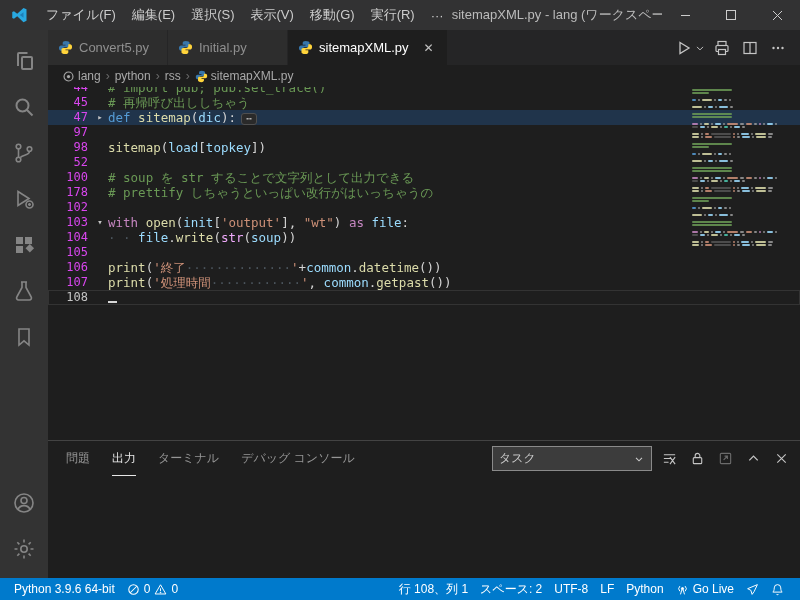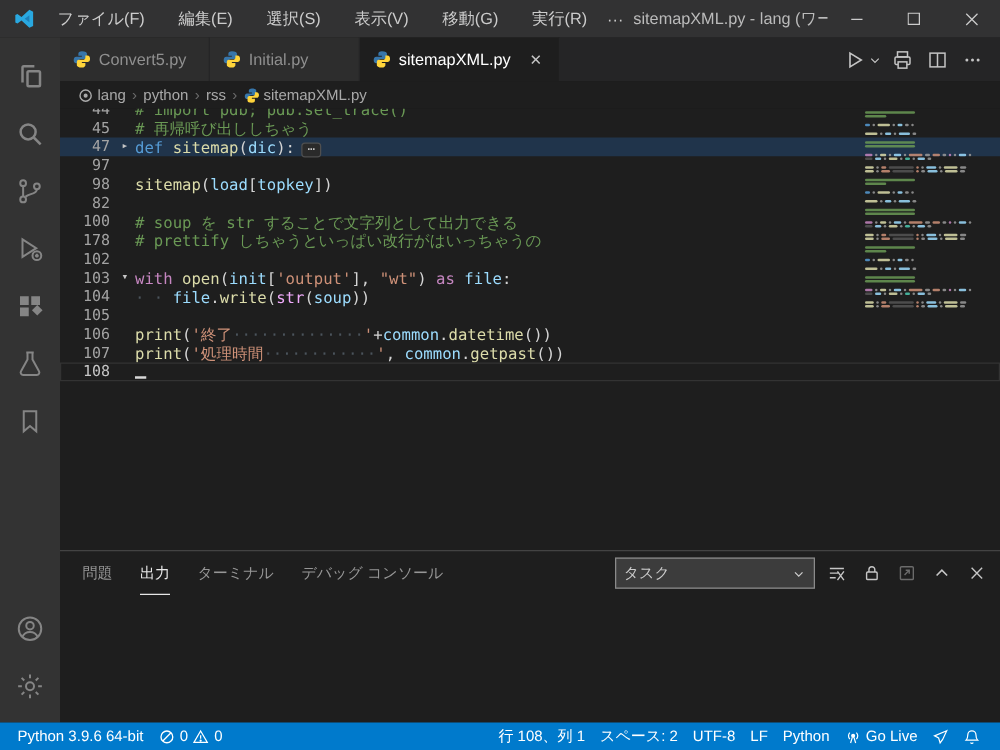--- a/index.html
+++ b/index.html
@@ -38,21 +38,21 @@
   
   .breadcrumb { height:22px; background:#1e1e1e; display:flex; align-items:center; font-size:12px; color:#a9a9a9; padding-left:14px; gap:3px; flex:0 0 22px; }
   .bc-sep { color:#6a6a6a; padding:0 2px; }
   .bc-item { cursor:default; }
   .bc-icon { width:13px; height:13px; display:inline-block; }
 
   
   .editor { flex:1; position:relative; overflow:hidden; background:#1e1e1e; }
   .code-lines { margin-top:-7px; font-family:"DejaVu Sans Mono", monospace; font-size:12.5px; }
   .line { display:flex; height:15px; line-height:15px; white-space:pre; }
-  .line .num { width:44px; text-align:right; color:#a3a3a3; padding-right:4px; flex:0 0 44px; font-size:12px; }
+  .line .num { width:44px; text-align:right; color:#d946ef; padding-right:4px; flex:0 0 44px; font-size:12px; }
   .line .foldcol { width:16px; flex:0 0 16px; text-align:center; color:#c5c5c5; font-size:9px; line-height:15px; }
   .line.hl { background:rgba(36,90,150,0.38); }
   .line.cur { outline:1px solid #333333; outline-offset:-1px; }
   .line.cur .num { color:#c6c6c6; }
   .cursor-caret { display:inline-block; width:9px; height:2px; background:#d7d7d7; margin-top:11px; }
   .tk-c{color:#6a9955} .tk-k{color:#c586c0} .tk-d{color:#569cd6} .tk-f{color:#dcdcaa}
   .tk-v{color:#9cdcfe} .tk-s{color:#ce9178} .tk-p{color:#d4d4d4} .tk-w{color:#4b545c}
   .tk-t{color:#f0abfc}
   .tk-x{color:#c5c5c5; border:1px solid #4f4f4f; border-radius:3px; padding:0 4px; margin-left:5px; font-size:10px; line-height:11px; background:#2a2a2a; align-self:center; height:12px; display:inline-flex; align-items:center;}
 
@@ -82,21 +82,21 @@
 </head>
 <body>
 
 <div id="window">
 
   <div class="titlebar">
     <svg class="vscode-logo" viewBox="0 0 24 24">
       <path d="M18 2.5l-8.4 7.7-4.3-3.3-2.3 1.2v7.8l2.3 1.2 4.3-3.3 8.4 7.7 4-1.9V4.4z" fill="#29a8e0"></path>
       <path d="M18 8.2L13 12l5 3.8z" fill="#1e7fb8"></path>
     </svg>
-    <div class="menus" style="display:flex;gap:11px;">
+    <div class="menus" style="display:flex;">
         <span class="menu-item">ファイル(F)</span>
         <span class="menu-item">編集(E)</span>
         <span class="menu-item">選択(S)</span>
         <span class="menu-item">表示(V)</span>
         <span class="menu-item">移動(G)</span>
         <span class="menu-item">実行(R)</span>
       </div>
     <span class="menu-overflow">···</span>
     <div class="win-title">sitemapXML.py - lang (ワークスペース) - Vis...</div>
     <div class="win-controls">
@@ -261,21 +261,21 @@
           <span class="bc-item">sitemapXML.py</span>
         </div>
 
       <div class="editor">
         <div class="code-lines">
             <div class="line"><span class="num">44</span><span class="foldcol"></span><span class="code"><span class="tk-c"># import pdb; pdb.set_trace()</span></span></div>
             <div class="line"><span class="num">45</span><span class="foldcol"></span><span class="code"><span class="tk-c"># 再帰呼び出ししちゃう</span></span></div>
             <div class="line hl"><span class="num">47</span><span class="foldcol">▸</span><span class="code"><span class="tk-d">def</span><span class="tk-p"> </span><span class="tk-f">sitemap</span><span class="tk-p">(</span><span class="tk-v">dic</span><span class="tk-p">):</span><span class="tk-x">⋯</span></span></div>
             <div class="line"><span class="num">97</span><span class="foldcol"></span><span class="code"></span></div>
             <div class="line"><span class="num">98</span><span class="foldcol"></span><span class="code"><span class="tk-f">sitemap</span><span class="tk-p">(</span><span class="tk-v">load</span><span class="tk-p">[</span><span class="tk-v">topkey</span><span class="tk-p">])</span></span></div>
-            <div class="line"><span class="num">82</span><span class="foldcol"></span><span class="code"></span></div>
+            <div class="line"><span class="num">52</span><span class="foldcol"></span><span class="code"></span></div>
             <div class="line"><span class="num">100</span><span class="foldcol"></span><span class="code"><span class="tk-c"># soup を str することで文字列として出力できる</span></span></div>
             <div class="line"><span class="num">178</span><span class="foldcol"></span><span class="code"><span class="tk-c"># prettify しちゃうといっぱい改行がはいっちゃうの</span></span></div>
             <div class="line"><span class="num">102</span><span class="foldcol"></span><span class="code"></span></div>
             <div class="line"><span class="num">103</span><span class="foldcol">▾</span><span class="code"><span class="tk-k">with</span><span class="tk-p"> </span><span class="tk-f">open</span><span class="tk-p">(</span><span class="tk-v">init</span><span class="tk-p">[</span><span class="tk-s">'output'</span><span class="tk-p">], </span><span class="tk-s">"wt"</span><span class="tk-p">) </span><span class="tk-k">as</span><span class="tk-p"> </span><span class="tk-v">file</span><span class="tk-p">:</span></span></div>
             <div class="line"><span class="num">104</span><span class="foldcol"></span><span class="code"><span class="tk-w">· · </span><span class="tk-v">file</span><span class="tk-p">.</span><span class="tk-f">write</span><span class="tk-p">(</span><span class="tk-t">str</span><span class="tk-p">(</span><span class="tk-v">soup</span><span class="tk-p">))</span></span></div>
             <div class="line"><span class="num">105</span><span class="foldcol"></span><span class="code"></span></div>
             <div class="line"><span class="num">106</span><span class="foldcol"></span><span class="code"><span class="tk-f">print</span><span class="tk-p">(</span><span class="tk-s">'終了</span><span class="tk-w">··············</span><span class="tk-s">'</span><span class="tk-p">+</span><span class="tk-v">common</span><span class="tk-p">.</span><span class="tk-f">datetime</span><span class="tk-p">())</span></span></div>
             <div class="line"><span class="num">107</span><span class="foldcol"></span><span class="code"><span class="tk-f">print</span><span class="tk-p">(</span><span class="tk-s">'処理時間</span><span class="tk-w">············</span><span class="tk-s">'</span><span class="tk-p">, </span><span class="tk-v">common</span><span class="tk-p">.</span><span class="tk-f">getpast</span><span class="tk-p">())</span></span></div>
             <div class="line cur"><span class="num">108</span><span class="foldcol"></span><span class="code"><span class="cursor-caret"></span></span></div>
           </div>

